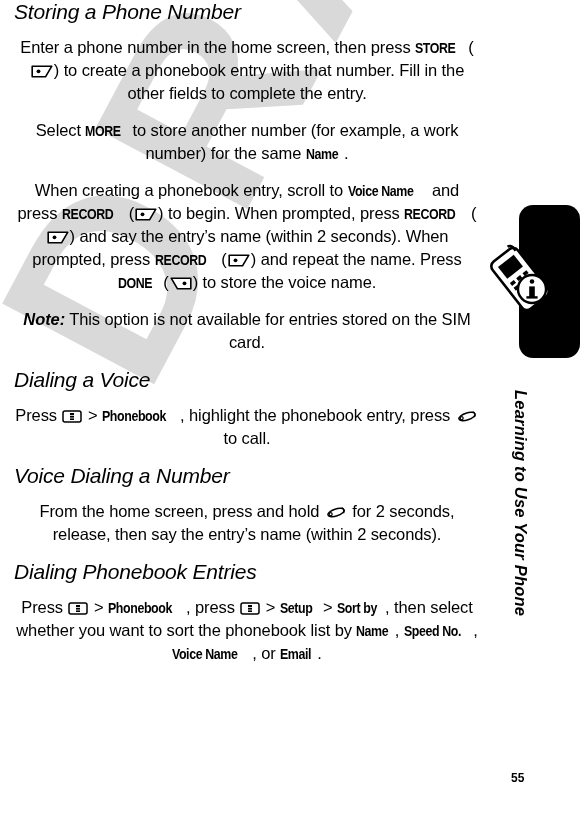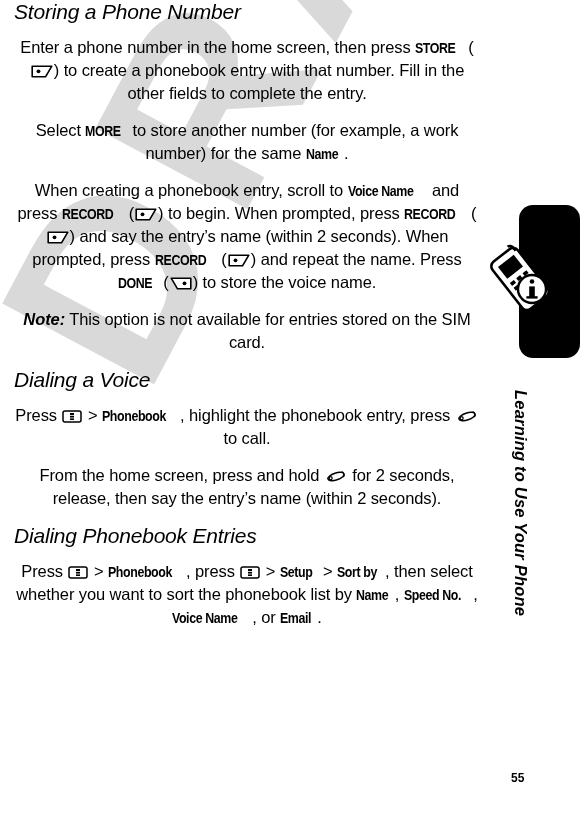--- a/index.html
+++ b/index.html
@@ -166,20 +166,21 @@
           <rect x="8" y="3" width="4" height="2.2" fill="#000"></rect>
           <rect x="8" y="6" width="4" height="1.6" fill="#000"></rect>
           <rect x="8" y="8.4" width="4" height="1.6" fill="#000"></rect>
         </svg></span> &gt; <span class="cond">Phonebook</span>, highlight the phonebook entry, press <span class="key"><svg width="22" height="13" viewBox="0 0 22 13">
           <g transform="rotate(-18 11 6.5)">
             <ellipse cx="11" cy="6.5" rx="8.4" ry="3.5" fill="#fff" stroke="#000" stroke-width="1.5"></ellipse>
             <circle cx="5.4" cy="6.5" r="1.5" fill="none" stroke="#000" stroke-width="1.2"></circle>
             <path d="M17.8 3.6 a3.6 3.6 0 0 1 0 5.8" fill="none" stroke="#000" stroke-width="1.4"></path>
           </g>
         </svg></span> to call.</p>
+    <h2 class="sec gap-before">Voice Dialing a Number</h2>
     <p class="para">From the home screen, press and hold <span class="key"><svg width="22" height="13" viewBox="0 0 22 13">
           <g transform="rotate(-18 11 6.5)">
             <ellipse cx="11" cy="6.5" rx="8.4" ry="3.5" fill="#fff" stroke="#000" stroke-width="1.5"></ellipse>
             <circle cx="5.4" cy="6.5" r="1.5" fill="none" stroke="#000" stroke-width="1.2"></circle>
             <path d="M17.8 3.6 a3.6 3.6 0 0 1 0 5.8" fill="none" stroke="#000" stroke-width="1.4"></path>
           </g>
         </svg></span> for 2 seconds, release, then say the entry’s name (within 2 seconds).</p>
     <h2 class="sec gap-before">Dialing Phonebook Entries</h2>
     <p class="para">Press <span class="key"><svg width="20" height="13" viewBox="0 0 20 13">
           <rect x="1" y="1" width="18" height="11" rx="2" ry="2" fill="#fff" stroke="#000" stroke-width="1.5"></rect>

